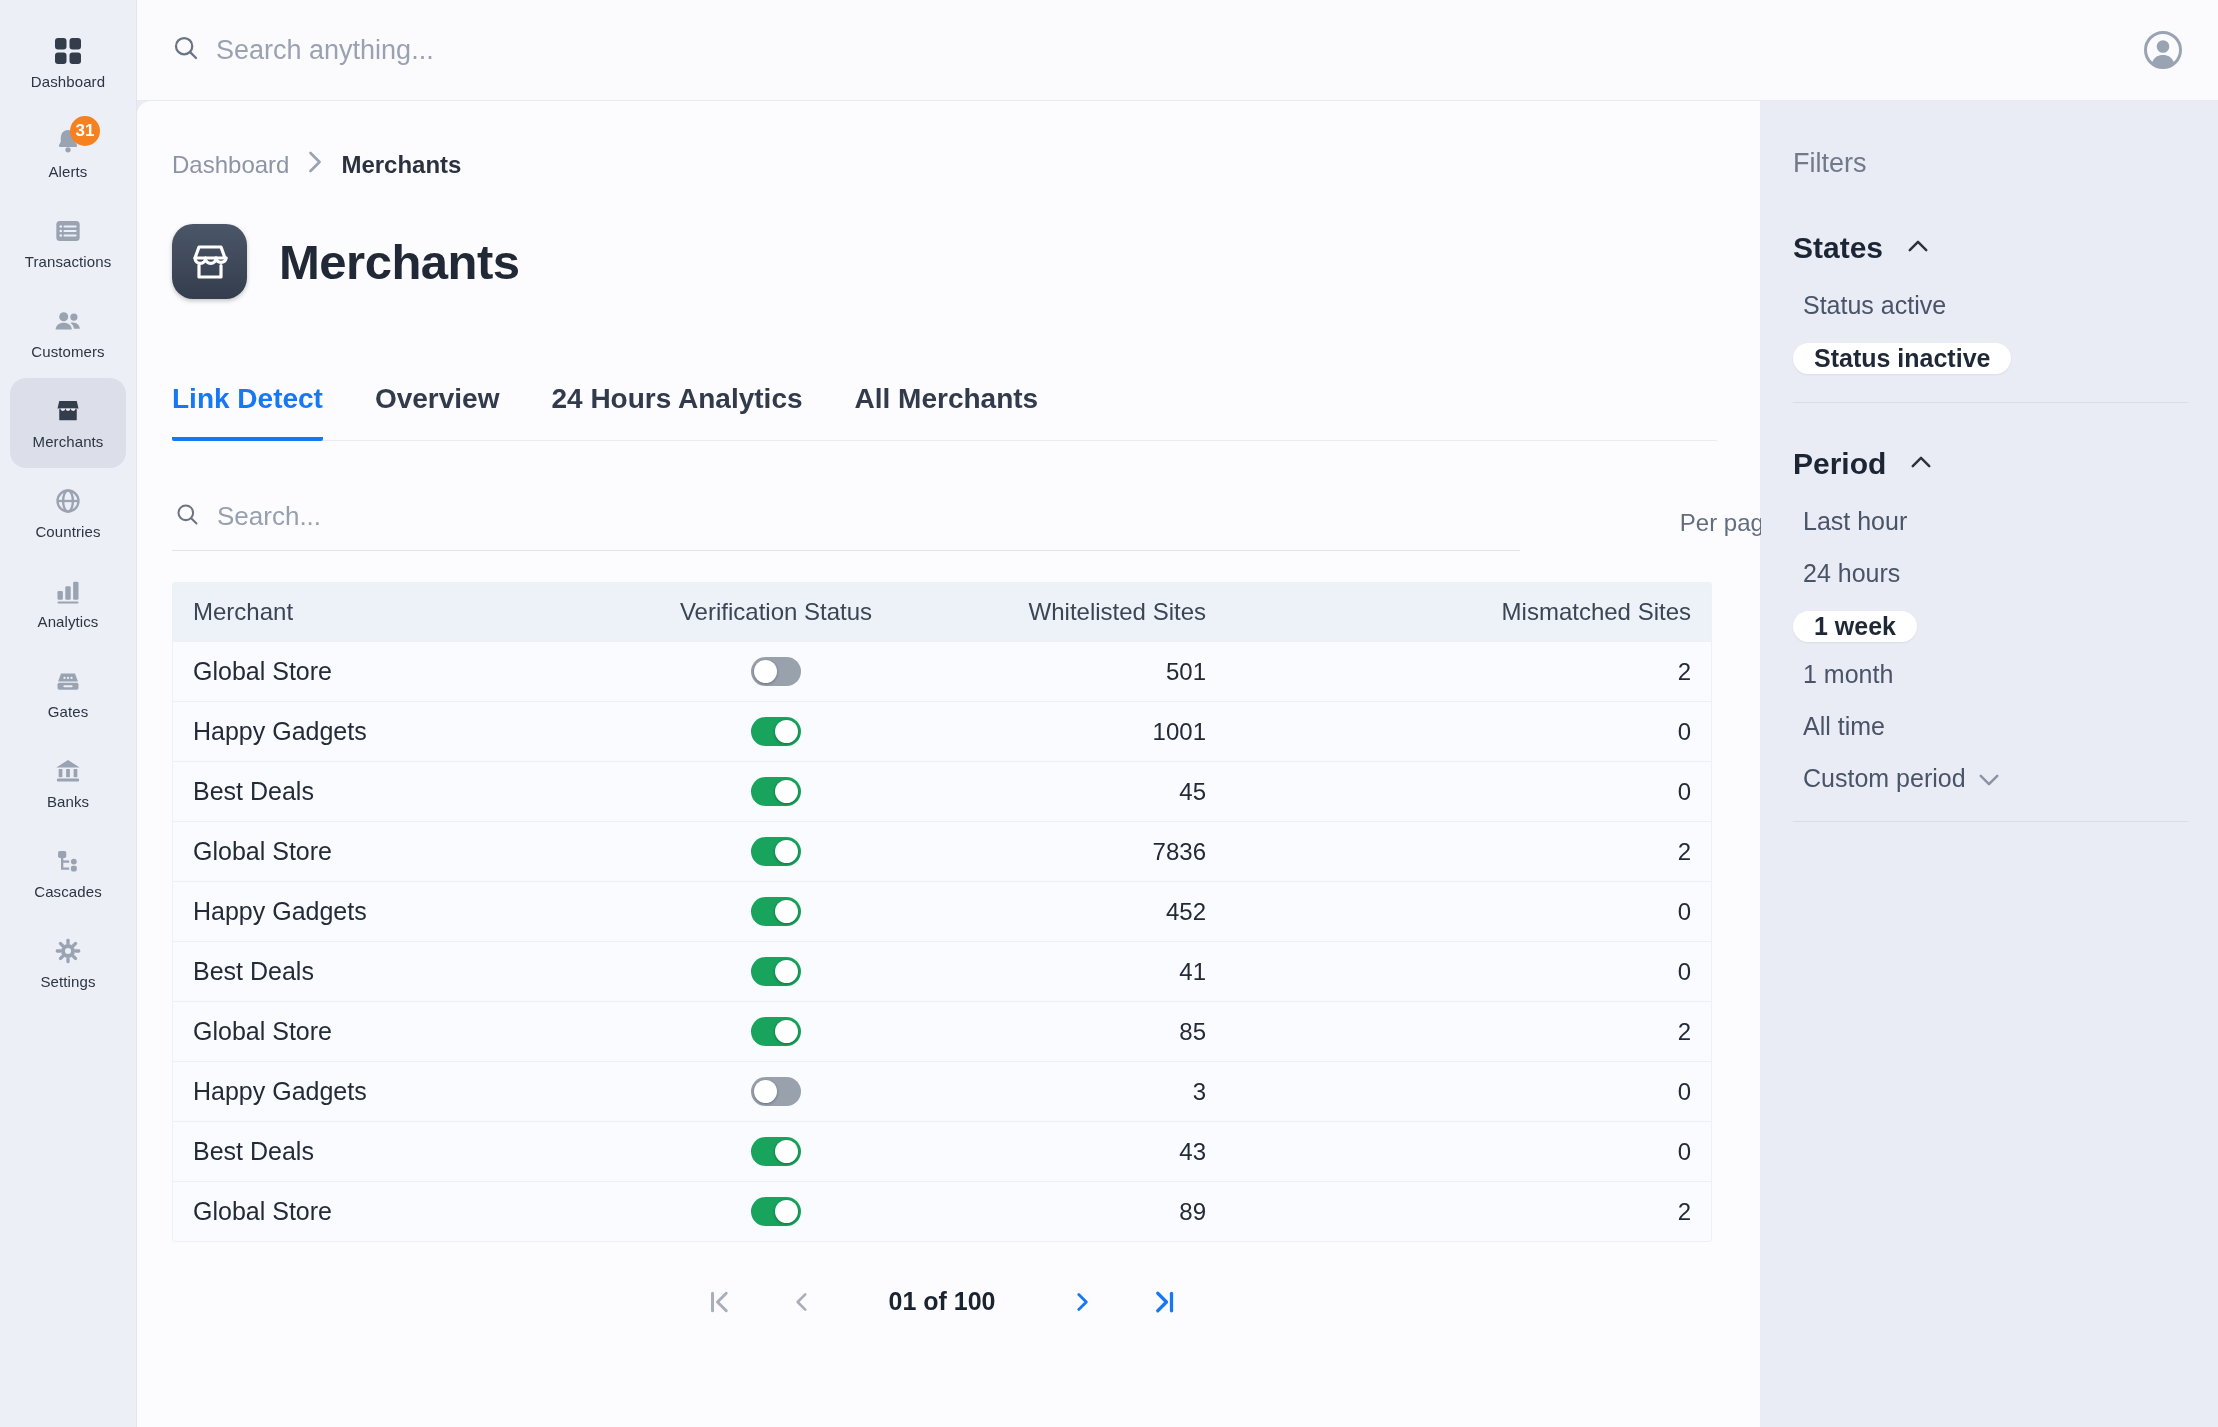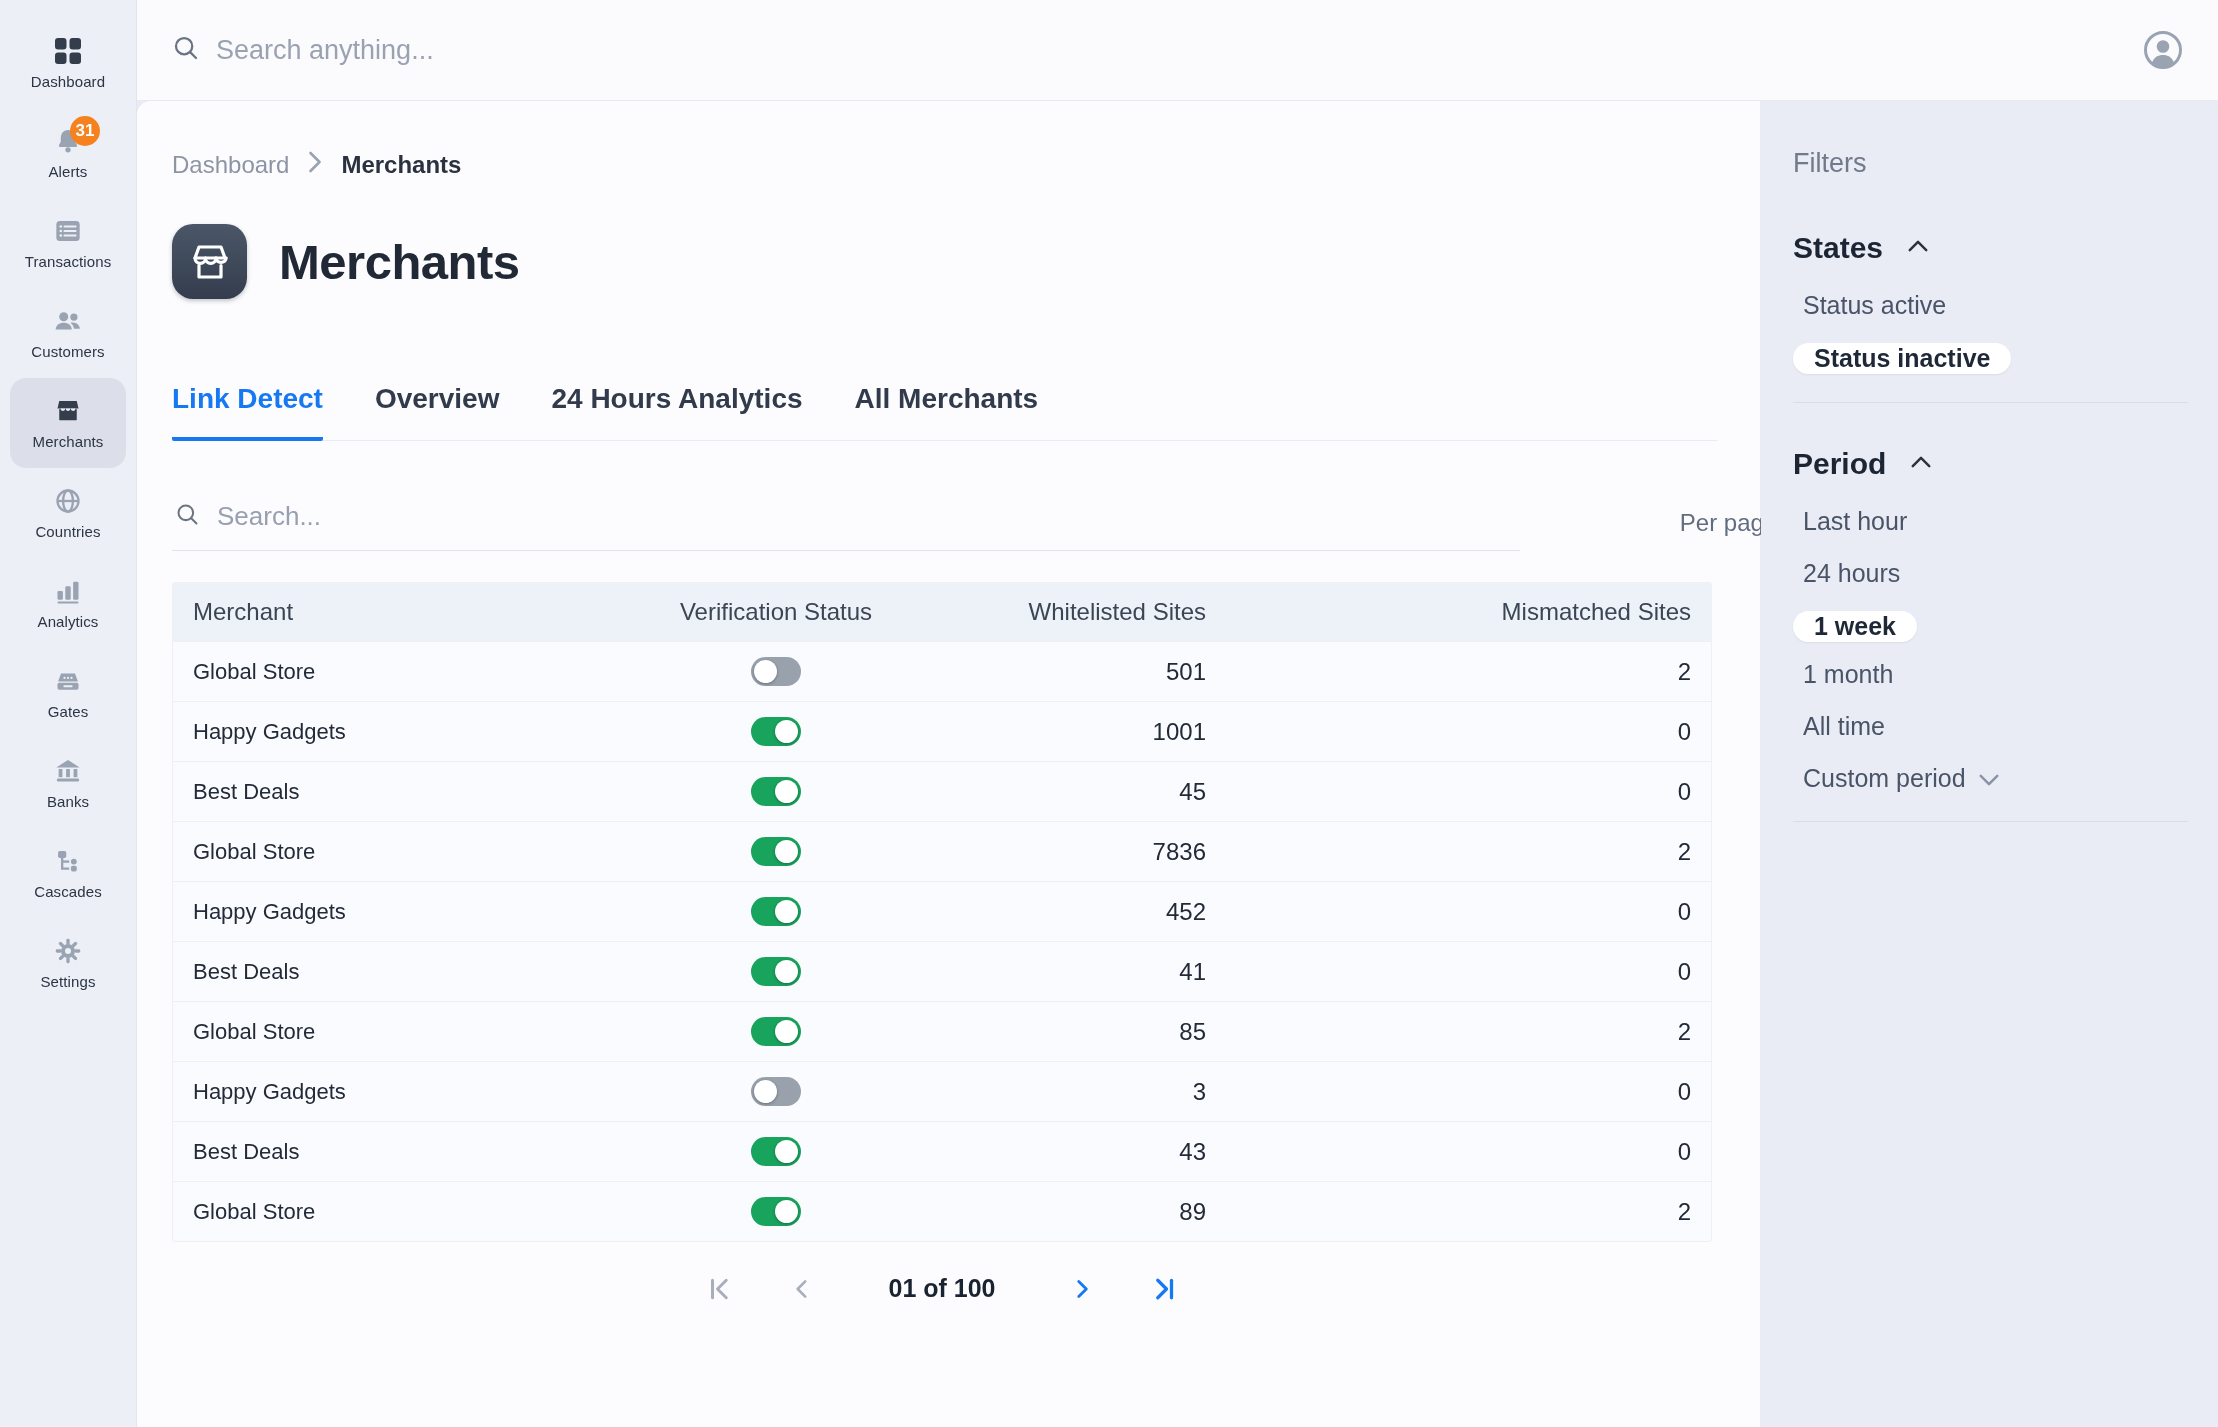--- a/index.html
+++ b/index.html
@@ -95,38 +95,38 @@
     display:grid;grid-template-columns:386px 394px 233px 1fr;
     align-items:center;padding:0 20px;
   }
   .thead{height:58px;background:#edf1f8;font-size:24px;color:#3c4554;}
   .trow{height:60px;border-top:1px solid #edeff5;}
   .trow:first-of-type{border-top:none;}
   .c1{text-align:left;}
   .c2{display:flex;justify-content:center;}
   .thead .c2{justify-content:center;text-align:center;}
   .c3,.c4{text-align:right;}
-  .cell-merchant{font-size:22px;color:#232b38;}
+  .cell-merchant{font-size:25px;color:#232b38;}
   .cell-num{font-size:24px;color:#222a37;}
   .toggle{width:50px;height:29px;border-radius:15px;position:relative;cursor:pointer;}
   .toggle.on{background:#18a45c;}
   .toggle.off{background:#99a1ad;}
   .knob{
     width:23px;height:23px;border-radius:50%;background:#fff;position:absolute;top:3px;
     box-shadow:0 1px 3px rgba(10,20,30,.35);
   }
   .toggle.on .knob{right:3px;}
   .toggle.off .knob{left:3px;}
   
   .pagination{
     width:1540px;margin-top:28px;display:flex;align-items:center;justify-content:center;gap:46px;
   }
   .pg-btn{border:none;background:transparent;cursor:pointer;width:36px;height:36px;
     display:flex;align-items:center;justify-content:center;padding:0;}
-  .pg-label{font-size:25px;font-weight:600;color:#1a2330;margin:4px 22px;}
+  .pg-label{font-size:25px;font-weight:600;color:#1a2330;margin:17px 22px;}
   
   .filters{
     position:absolute;left:1761px;right:0;top:101px;bottom:0;
     background:#e9ecf5;padding:47px 30px 0 32px;z-index:3;
   }
   .filters-title{font-size:27px;color:#71798a;}
   .fsection-head{
     display:flex;align-items:center;justify-content:flex-start;
     margin-top:52px;margin-bottom:26px;cursor:pointer;gap:24px;
   }

